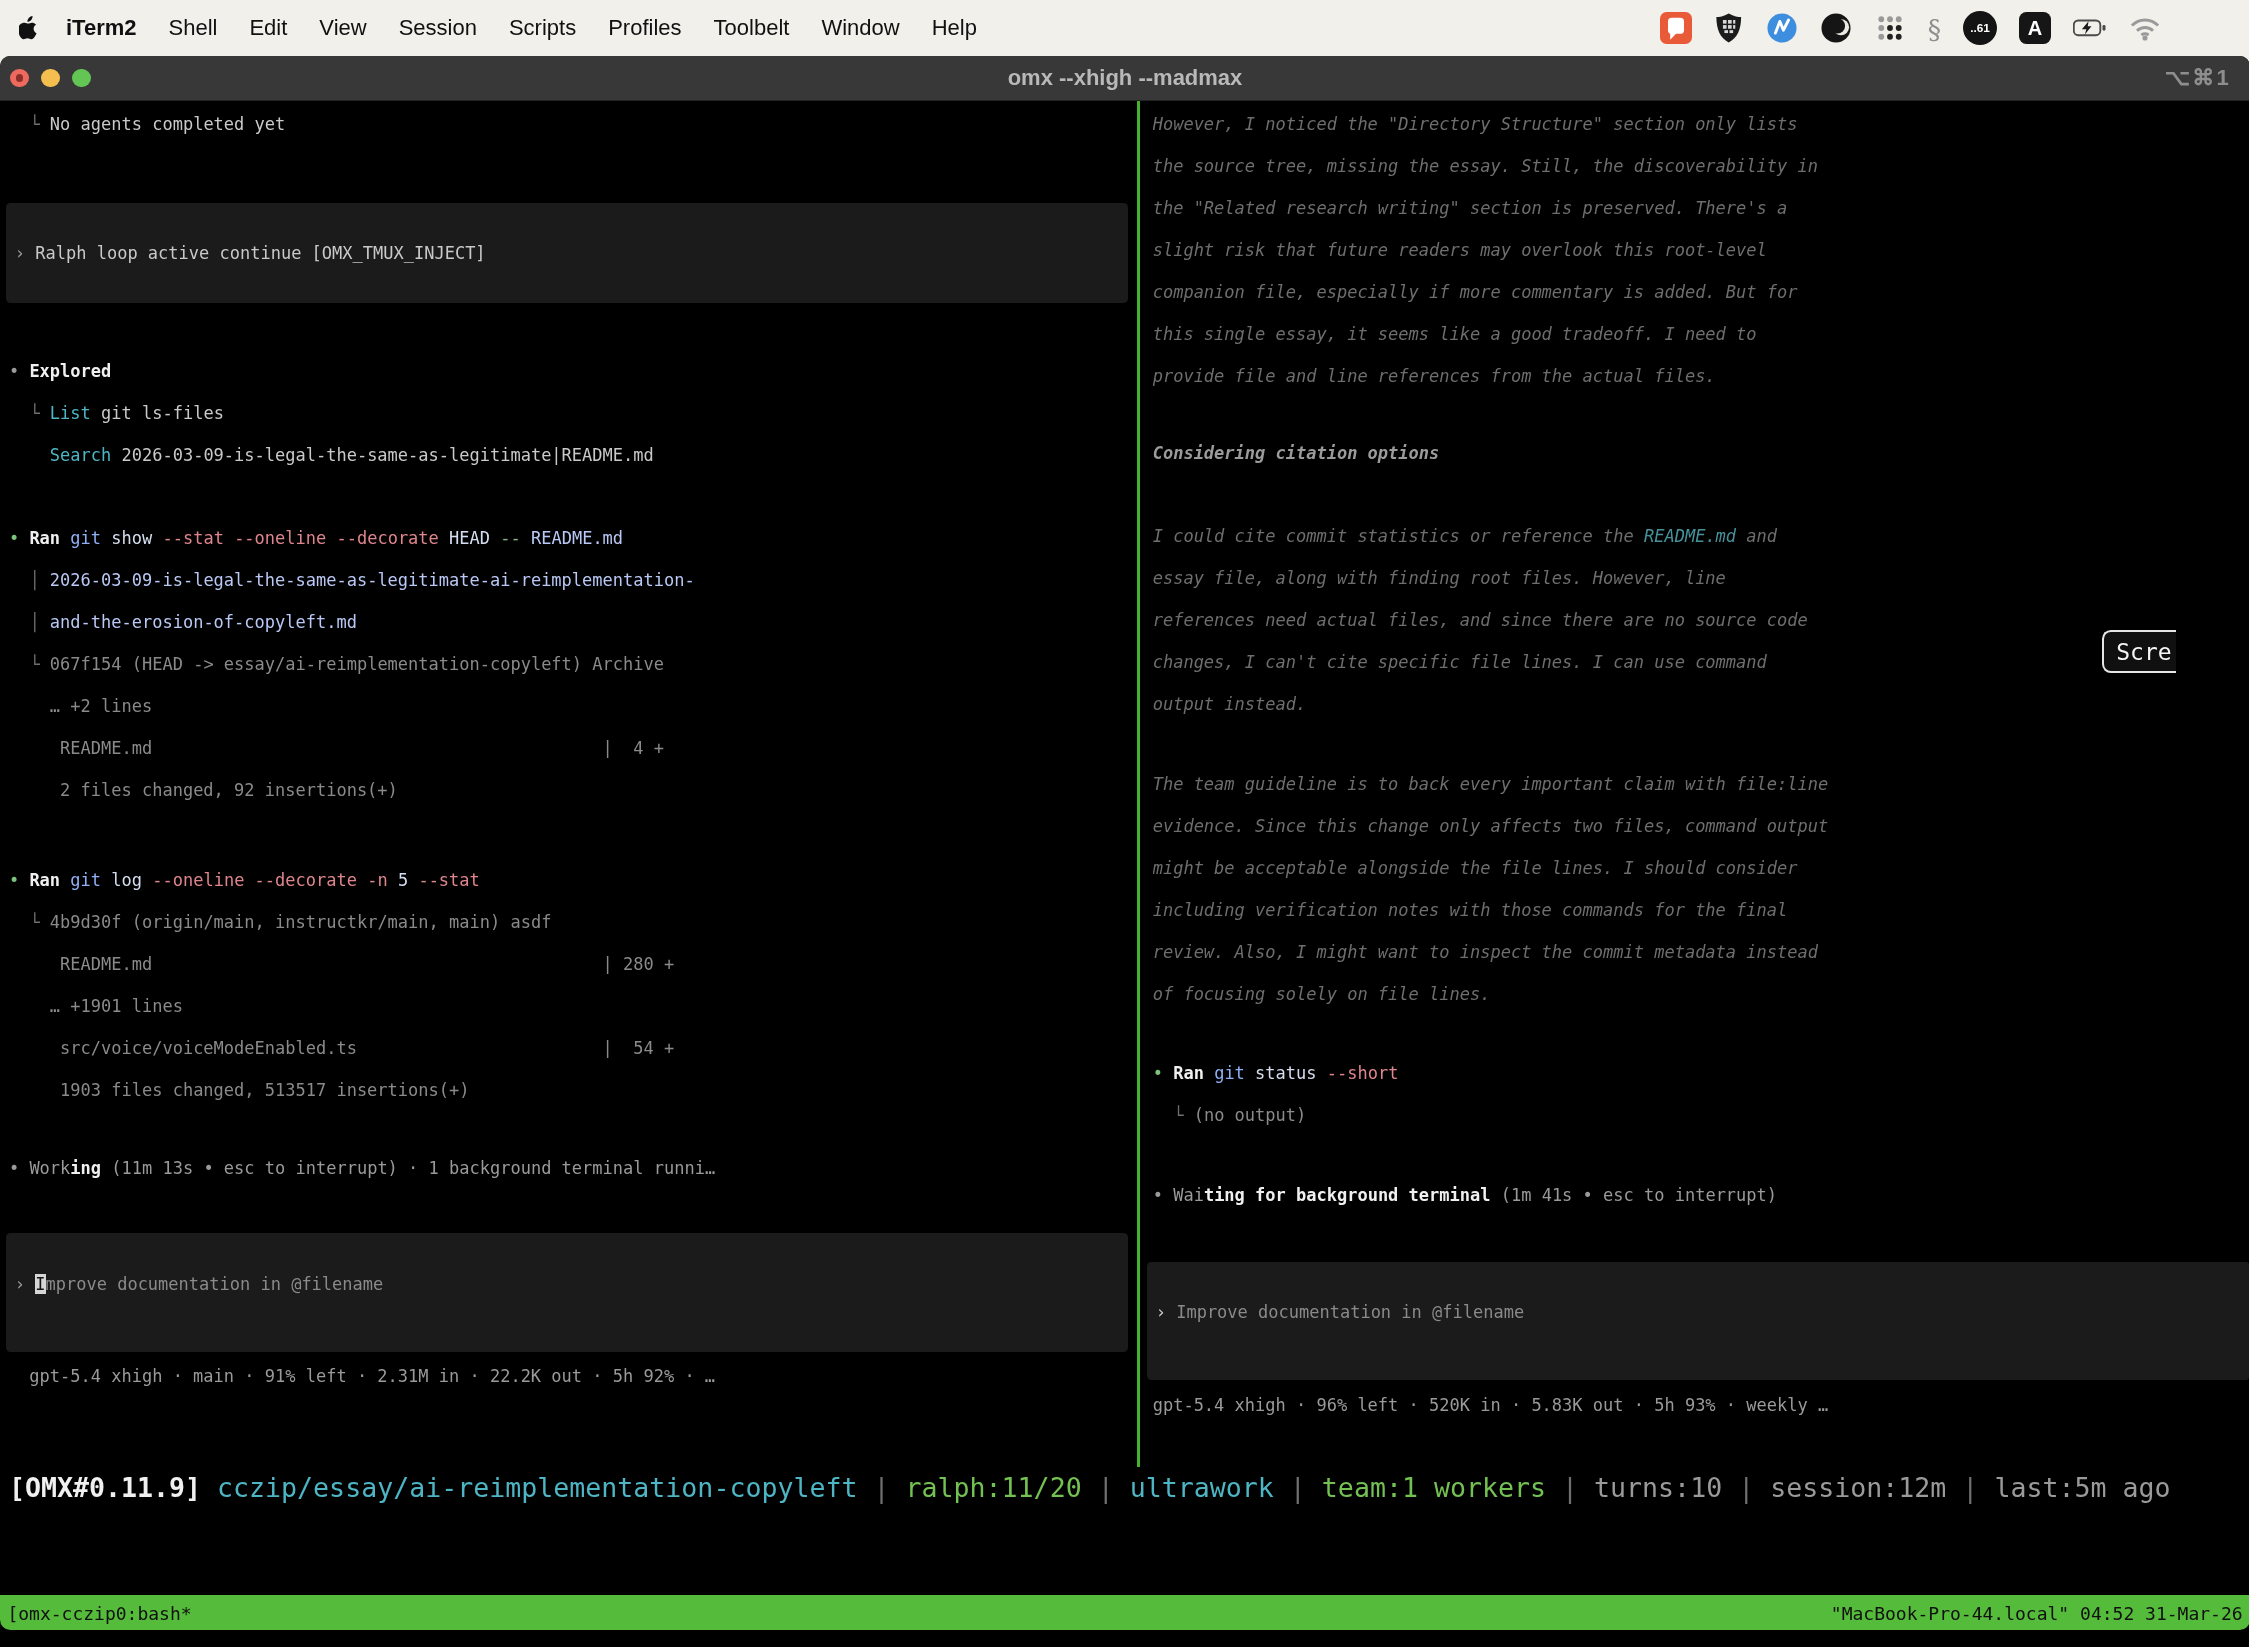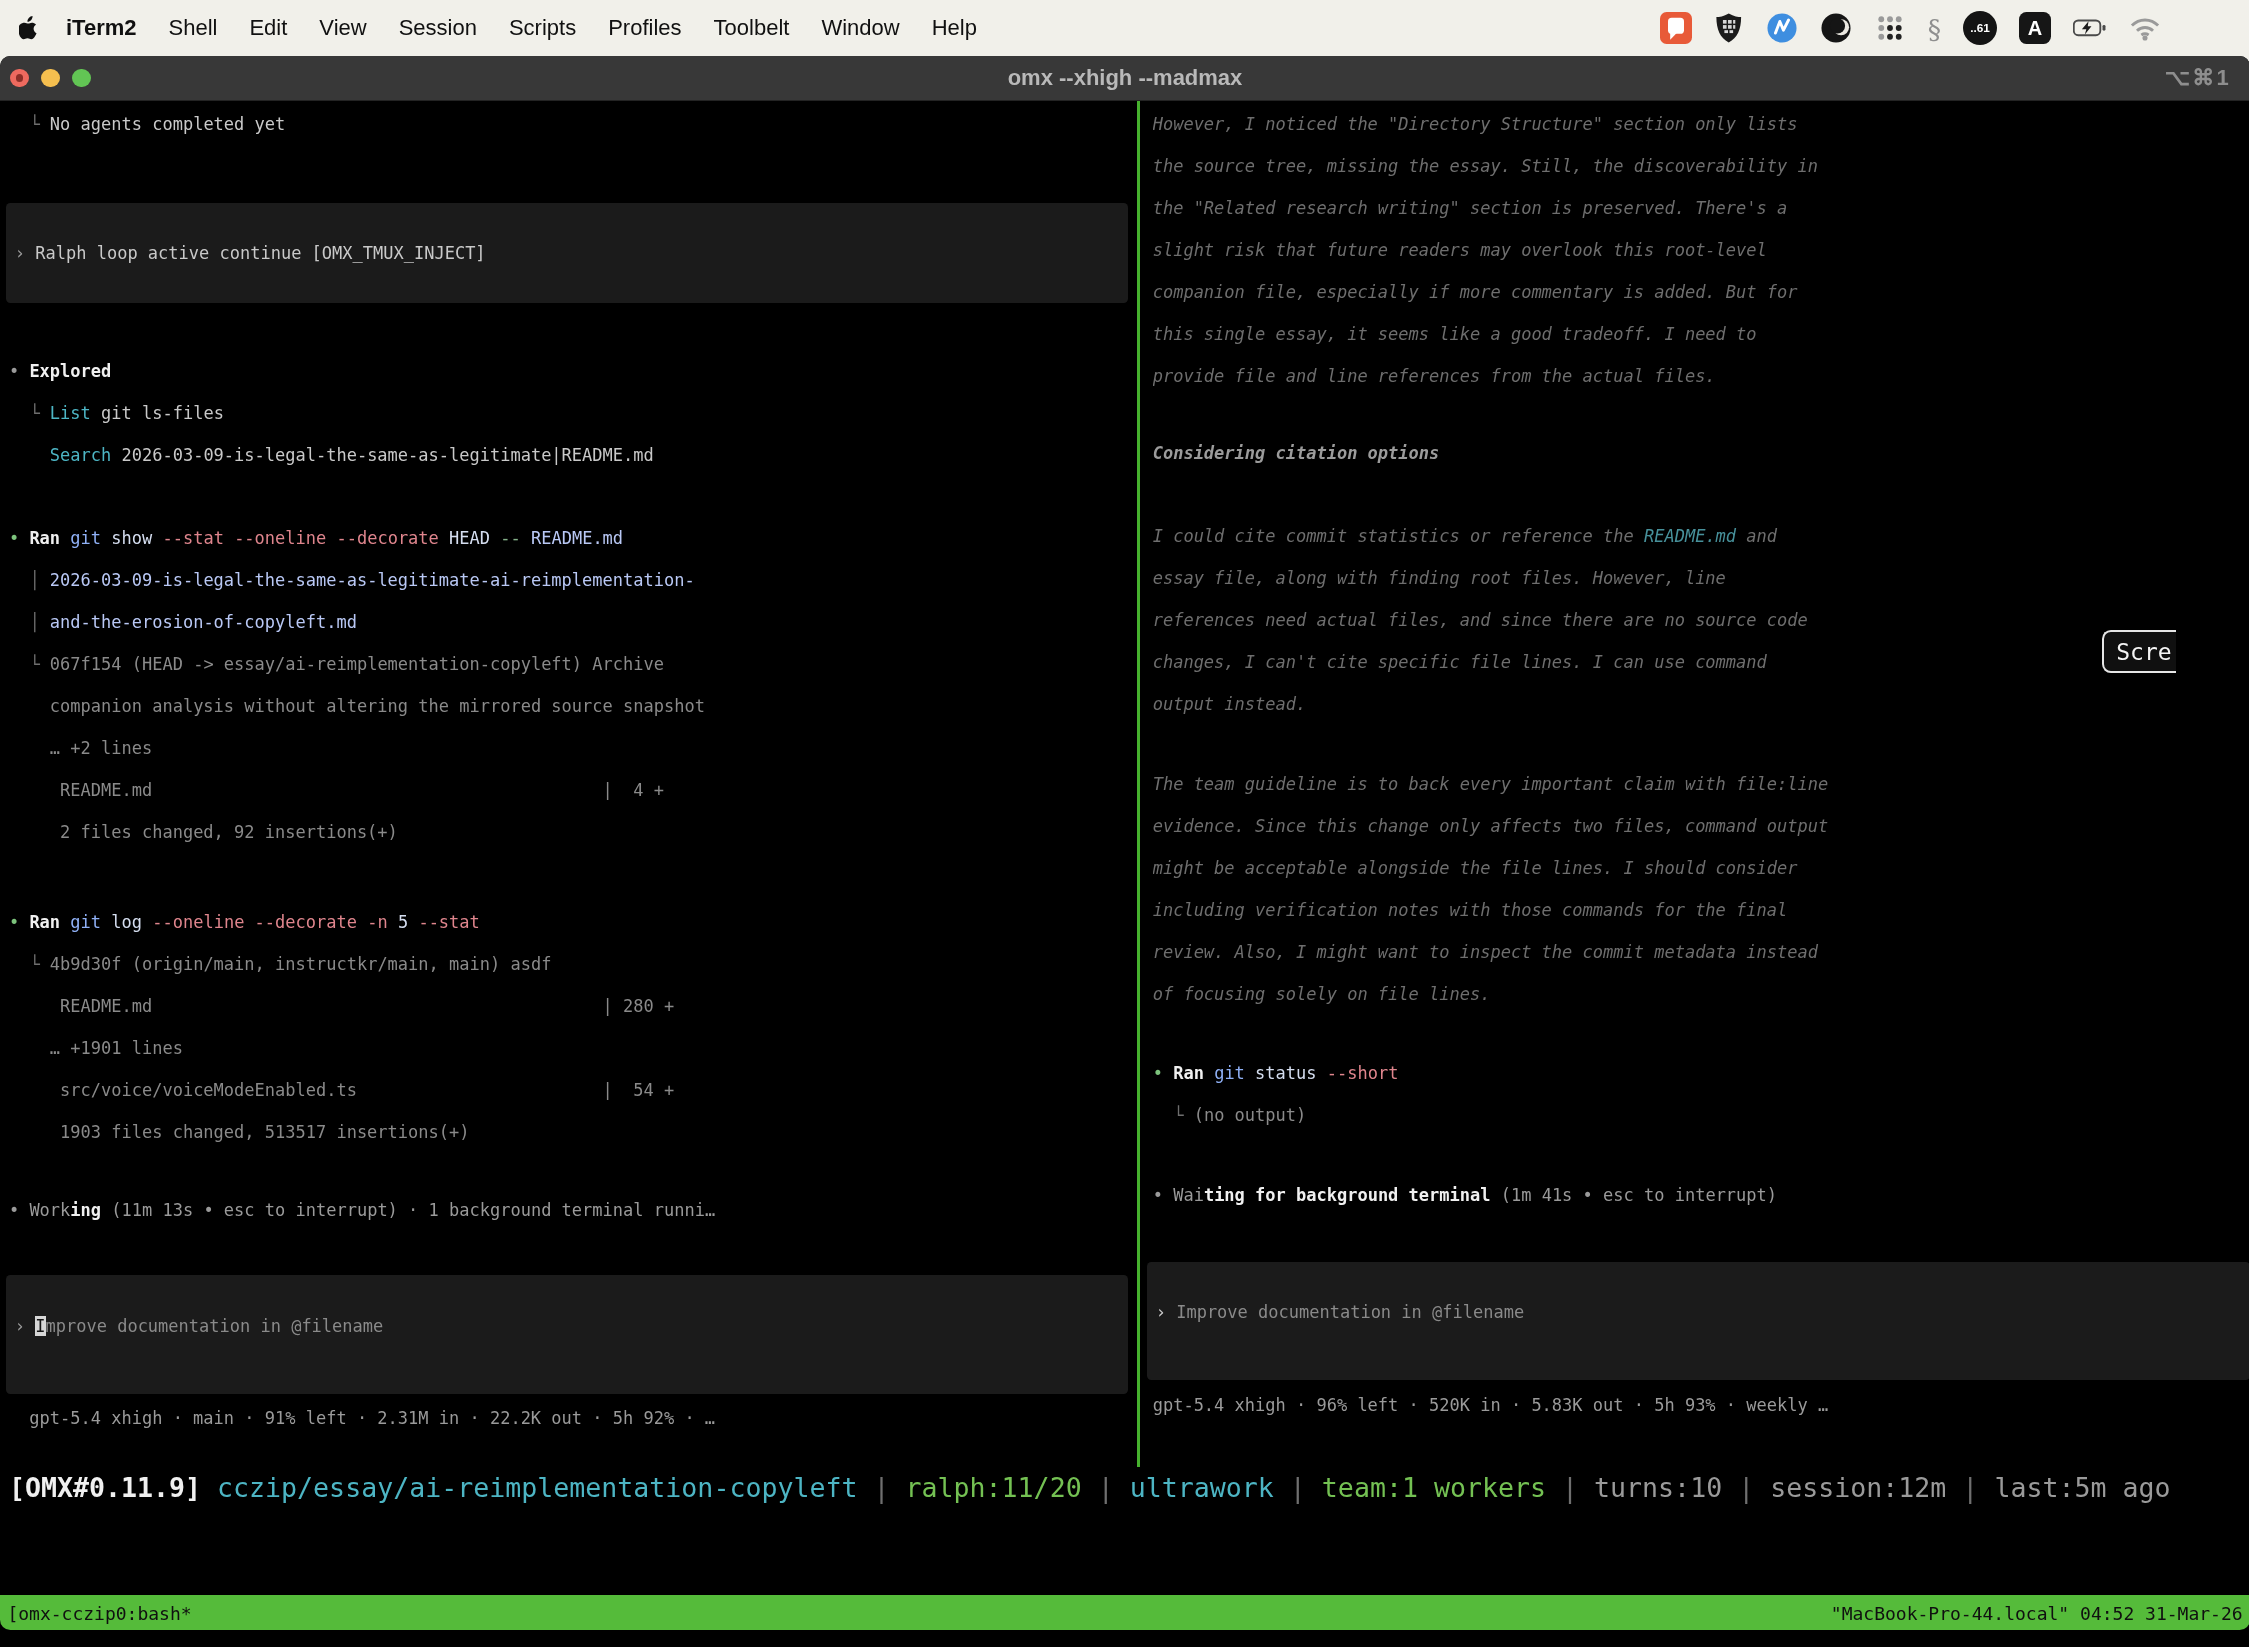--- a/index.html
+++ b/index.html
@@ -170,21 +170,20 @@
           <div class="tbox box-center" style="margin-top: 58px;">
             <div class="tline"><span class="dim">› </span><span class="txt">Ralph loop active continue [OMX_TMUX_INJECT]</span></div>
           </div>
           <div class="tline" style="margin-top: 47px;"><span class="dim">• </span><span class="bw">Explored</span></div>
           <div class="tline"><span>  </span><span class="tree">└ </span><span class="cyan">List</span><span class="txt"> git ls-files</span></div>
           <div class="tline"><span>    </span><span class="cyan">Search</span><span class="txt"> 2026-03-09-is-legal-the-same-as-legitimate|README.md</span></div>
           <div class="tline" style="margin-top: 41px;"><span class="gb">• </span><span class="bw">Ran</span><span> </span><span class="blue">git</span><span class="arg"> show </span><span class="sal">--stat --oneline --decorate</span><span class="arg"> HEAD </span><span class="gda">-- </span><span class="file">README.md</span></div>
           <div class="tline"><span>  </span><span class="tree">│ </span><span class="file">2026-03-09-is-legal-the-same-as-legitimate-ai-reimplementation-</span></div>
           <div class="tline"><span>  </span><span class="tree">│ </span><span class="file">and-the-erosion-of-copyleft.md</span></div>
           <div class="tline"><span>  </span><span class="tree">└ </span><span class="out">067f154 (HEAD -&gt; essay/ai-reimplementation-copyleft) Archive</span></div>
-          <div class="tline"><span>    </span><span class="out">companion analysis without altering the mirrored source snapshot</span></div>
           <div class="tline"><span>    </span><span class="out">… +2 lines</span></div>
           <div class="tline"><span>     </span><span class="out">README.md                                            |  4 +</span></div>
           <div class="tline"><span>     </span><span class="out">2 files changed, 92 insertions(+)</span></div>
           <div class="tline" style="margin-top: 48px;"><span class="gb">• </span><span class="bw">Ran</span><span> </span><span class="blue">git</span><span class="arg"> log </span><span class="sal">--oneline --decorate </span><span class="sal">-n </span><span class="arg">5 </span><span class="sal">--stat</span></div>
           <div class="tline"><span>  </span><span class="tree">└ </span><span class="out">4b9d30f (origin/main, instructkr/main, main) asdf</span></div>
           <div class="tline"><span>     </span><span class="out">README.md                                            | 280 +</span></div>
           <div class="tline"><span>    </span><span class="out">… +1901 lines</span></div>
           <div class="tline"><span>     </span><span class="out">src/voice/voiceModeEnabled.ts                        |  54 +</span></div>
           <div class="tline"><span>     </span><span class="out">1903 files changed, 513517 insertions(+)</span></div>
           <div class="tline" style="margin-top: 36px;"><span class="dim">• </span><span class="dim">Work</span><span class="bw">ing</span><span class="dim"> (11m 13s • esc to interrupt) · 1 background terminal runni…</span></div>

